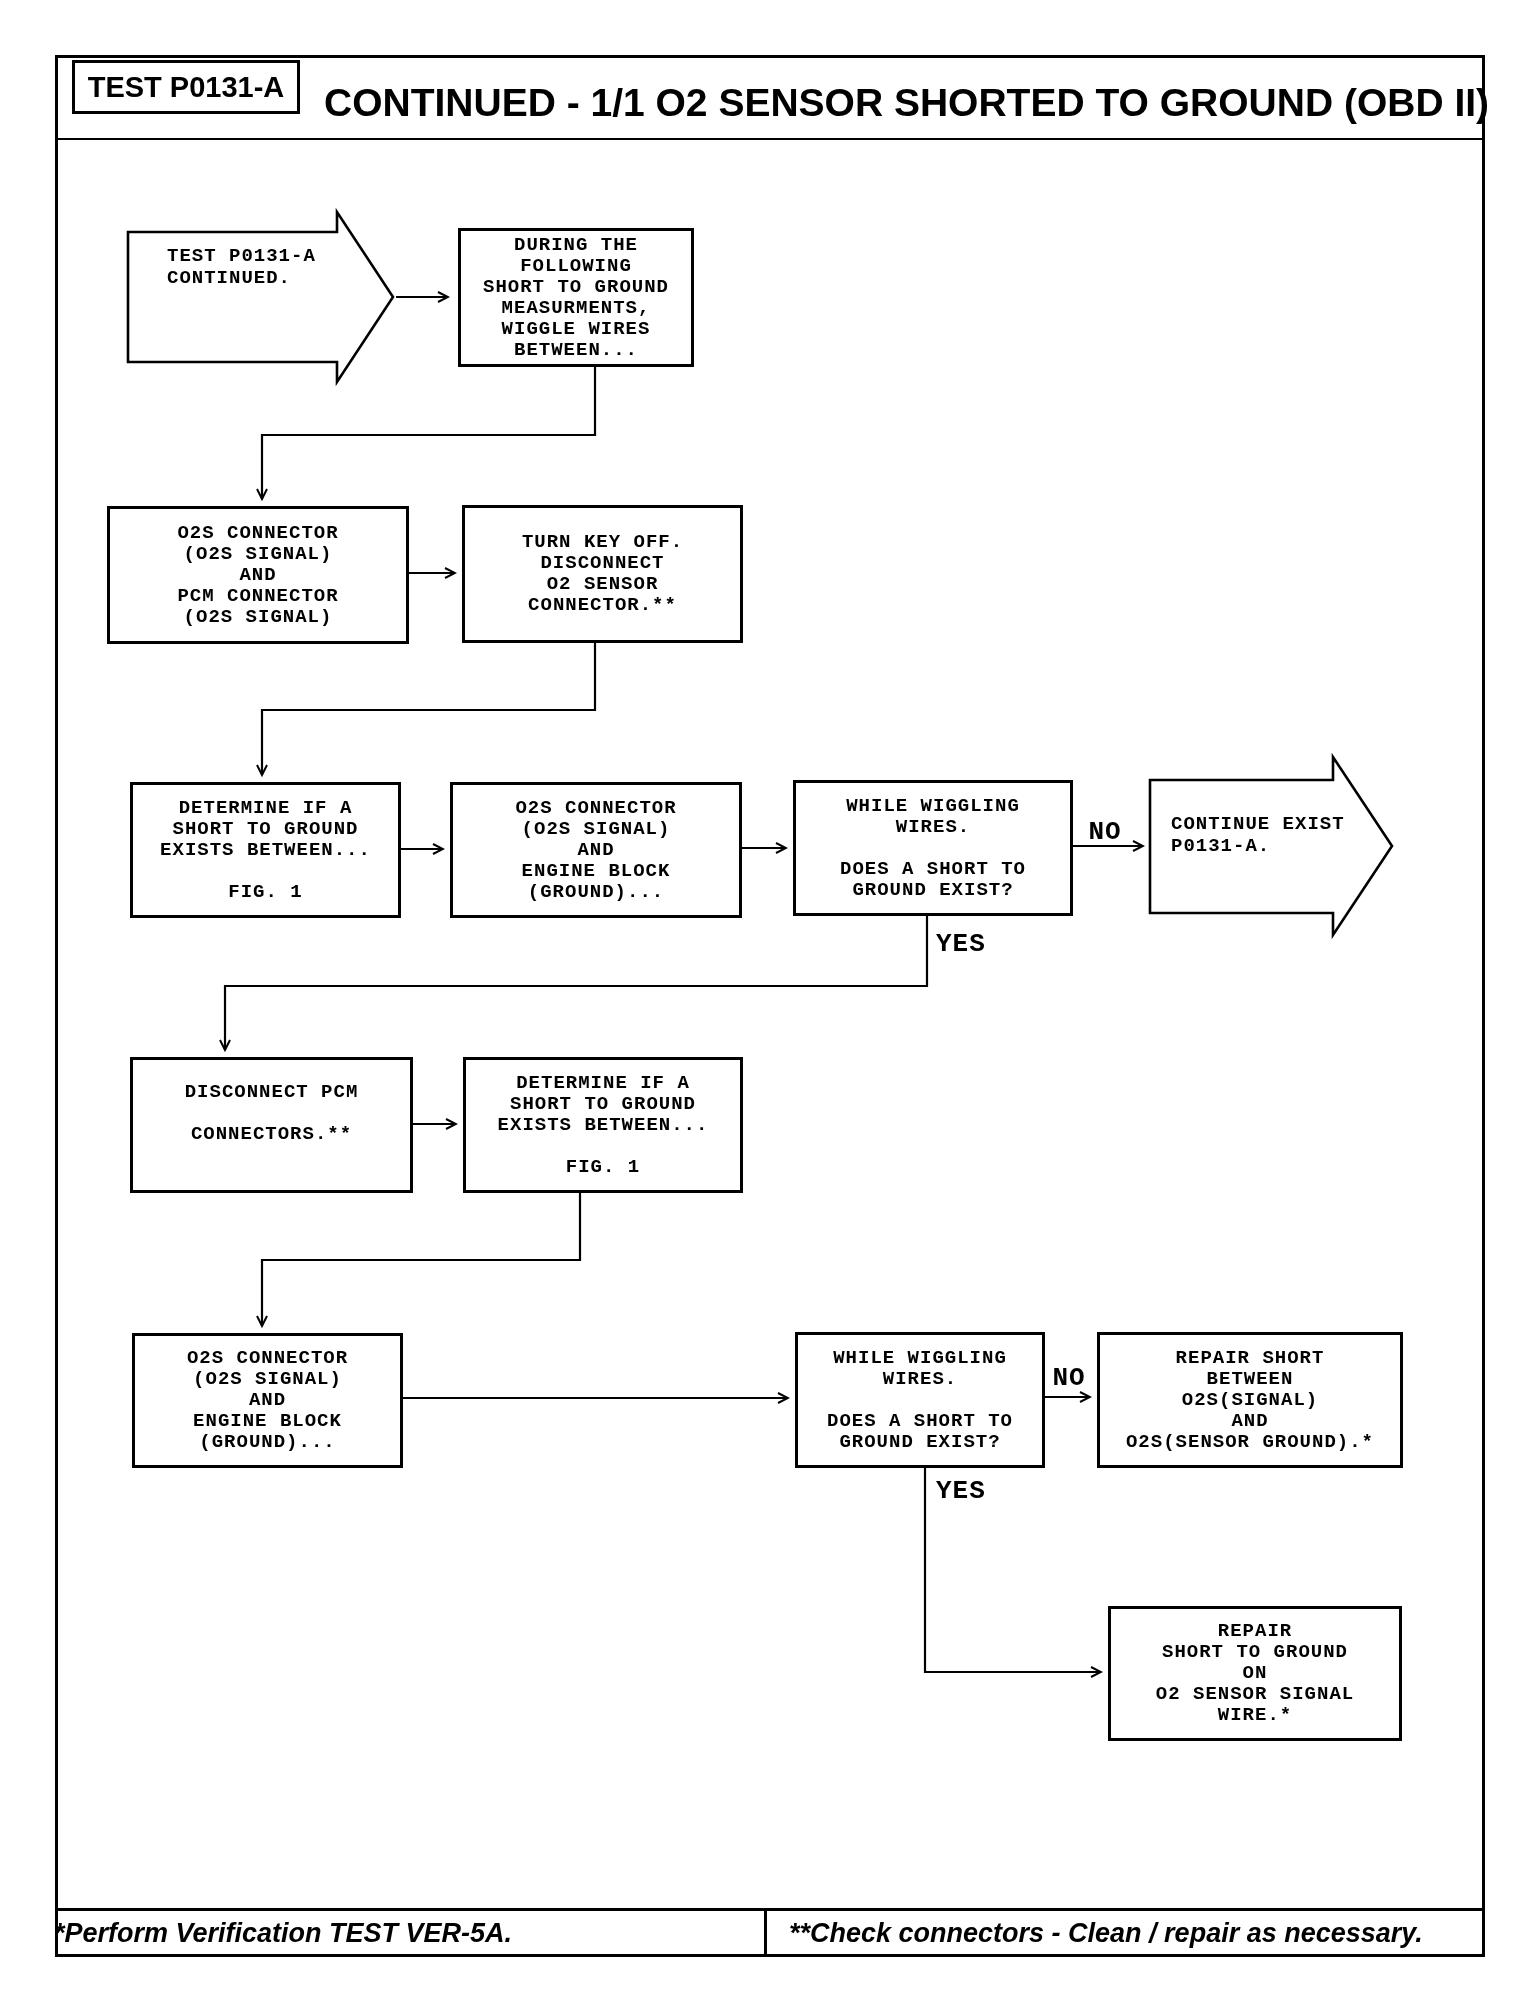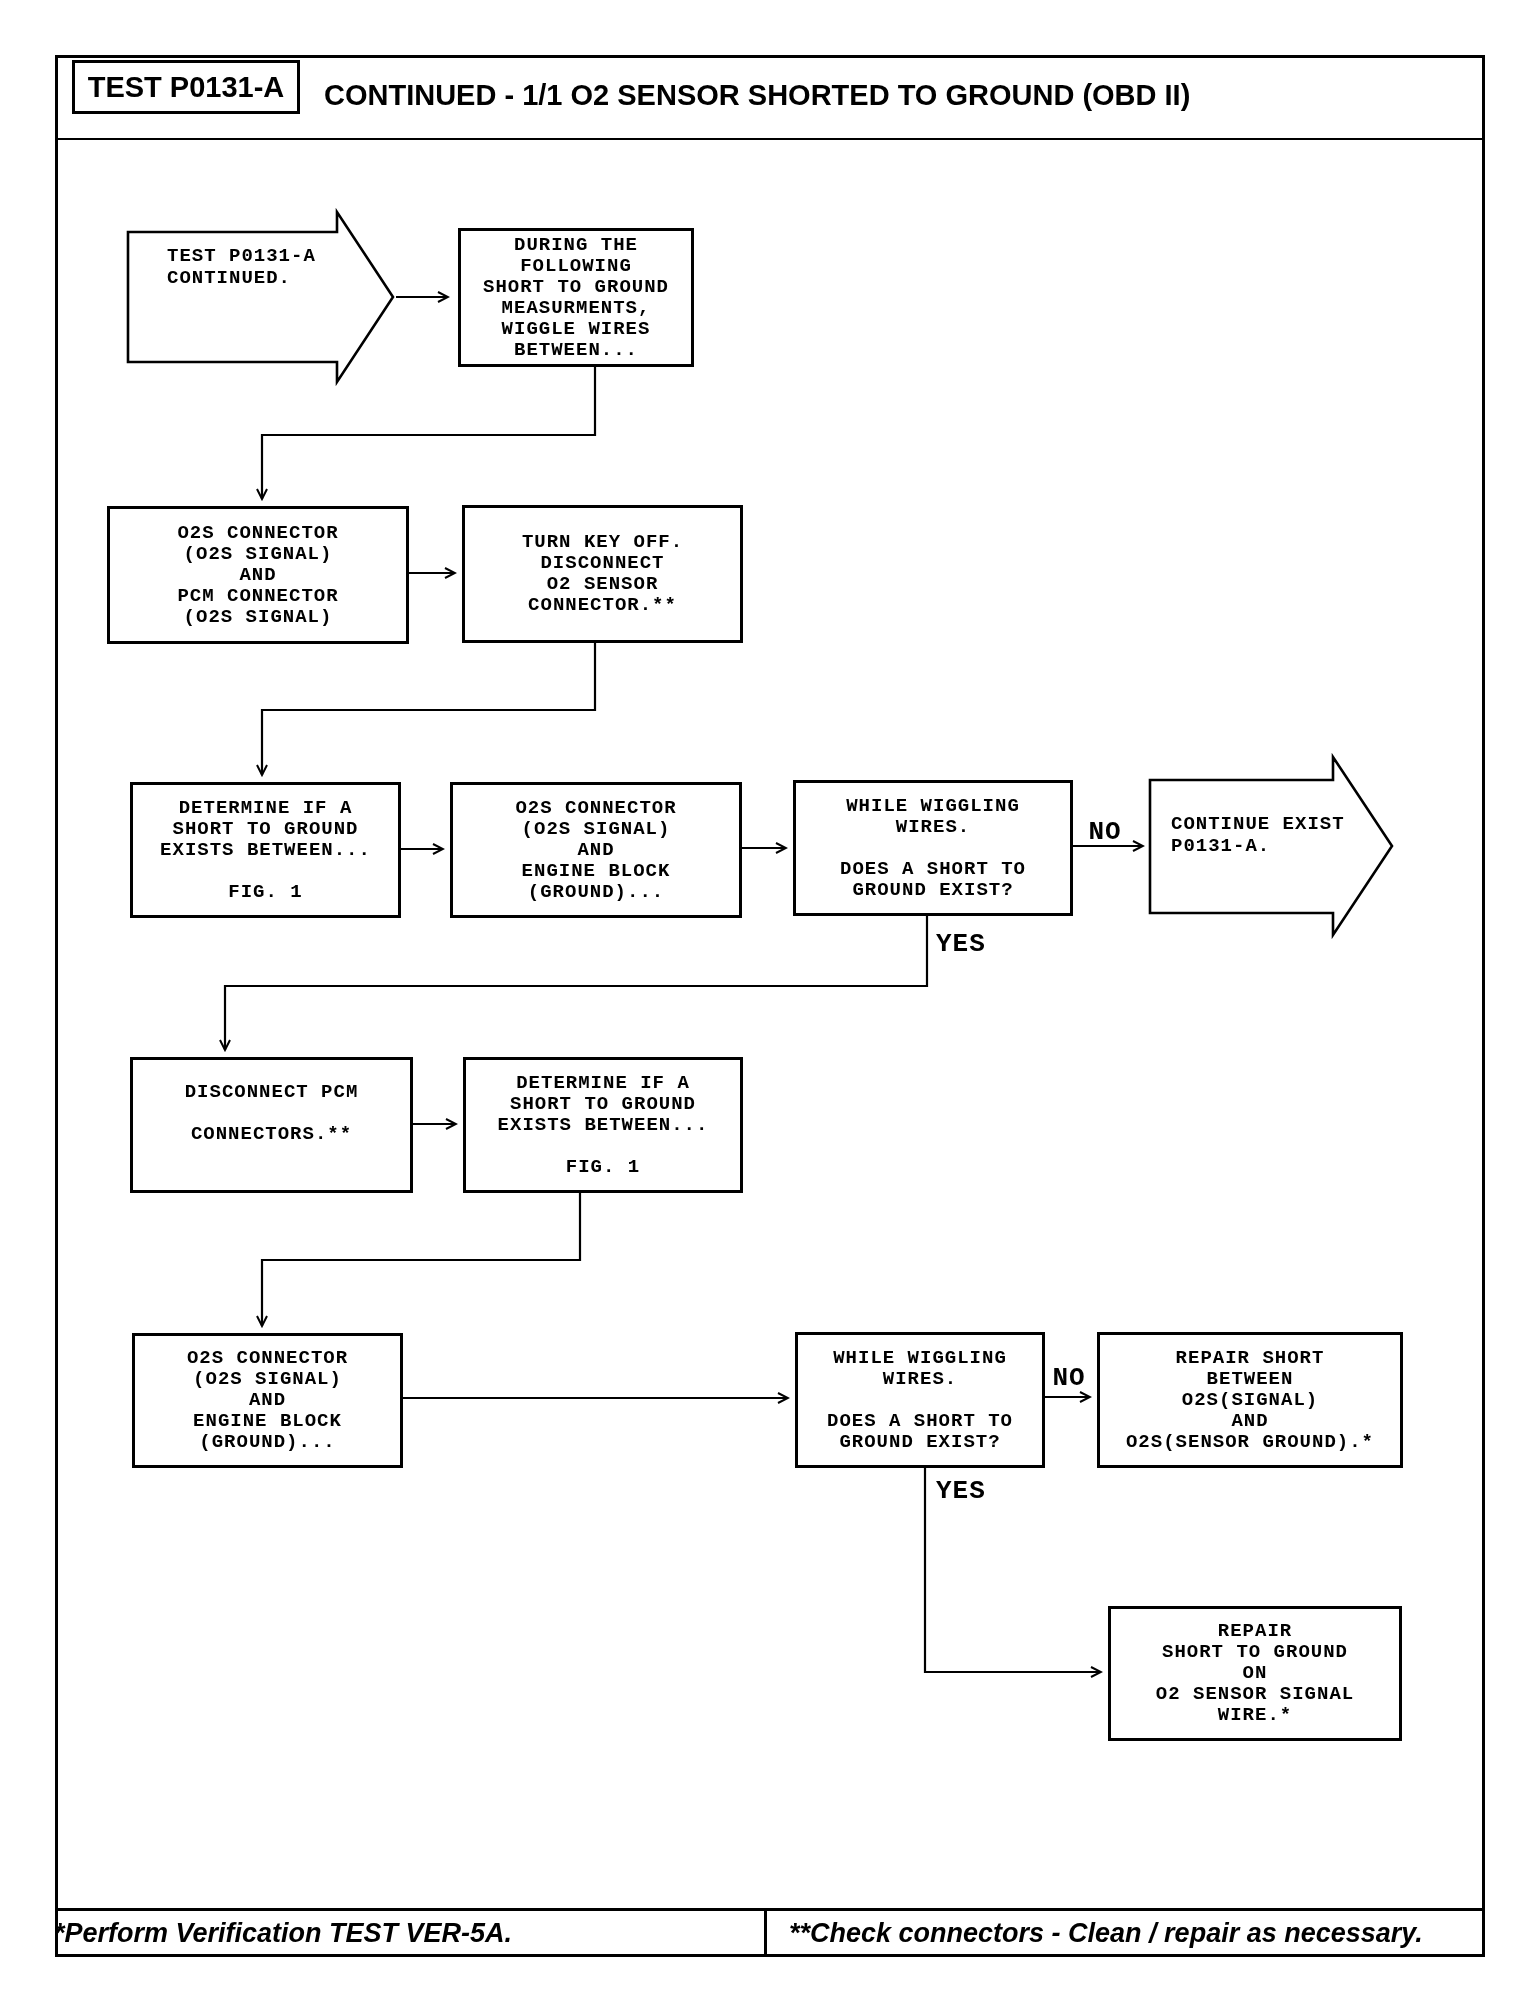--- a/index.html
+++ b/index.html
@@ -14,24 +14,24 @@
     border:3px solid #000; box-sizing:border-box; background:transparent;
   }
   .header-box {
     position:absolute; left:72px; top:60px; width:228px; height:54px;
     border:3px solid #000; box-sizing:border-box; background:#fff;
     display:flex; align-items:center; justify-content:center;
     font-family:"Liberation Sans","DejaVu Sans",sans-serif;
     font-weight:bold; font-size:29px; letter-spacing:0px;
   }
   .header-title {
-    position:absolute; left:324px; top:68px; height:54px;
+    position:absolute; left:324px; top:76px; height:54px;
     display:flex; align-items:center;
     font-family:"Liberation Sans","DejaVu Sans",sans-serif;
-    font-weight:bold; font-size:29px; white-space:nowrap;
+    font-weight:bold; font-size:39px; white-space:nowrap;
   }
   .header-rule { position:absolute; left:55px; top:138px; width:1430px; height:2px; background:#000; }
 
   .chart-svg { position:absolute; left:0; top:0; width:1536px; height:2002px; }
 
   .node {
     position:absolute; border:3px solid #000; box-sizing:border-box; background:#fff;
     display:flex; align-items:center; justify-content:center; text-align:center;
     font-weight:bold; font-size:19px; line-height:21px; letter-spacing:1px;
     white-space:pre-line;

